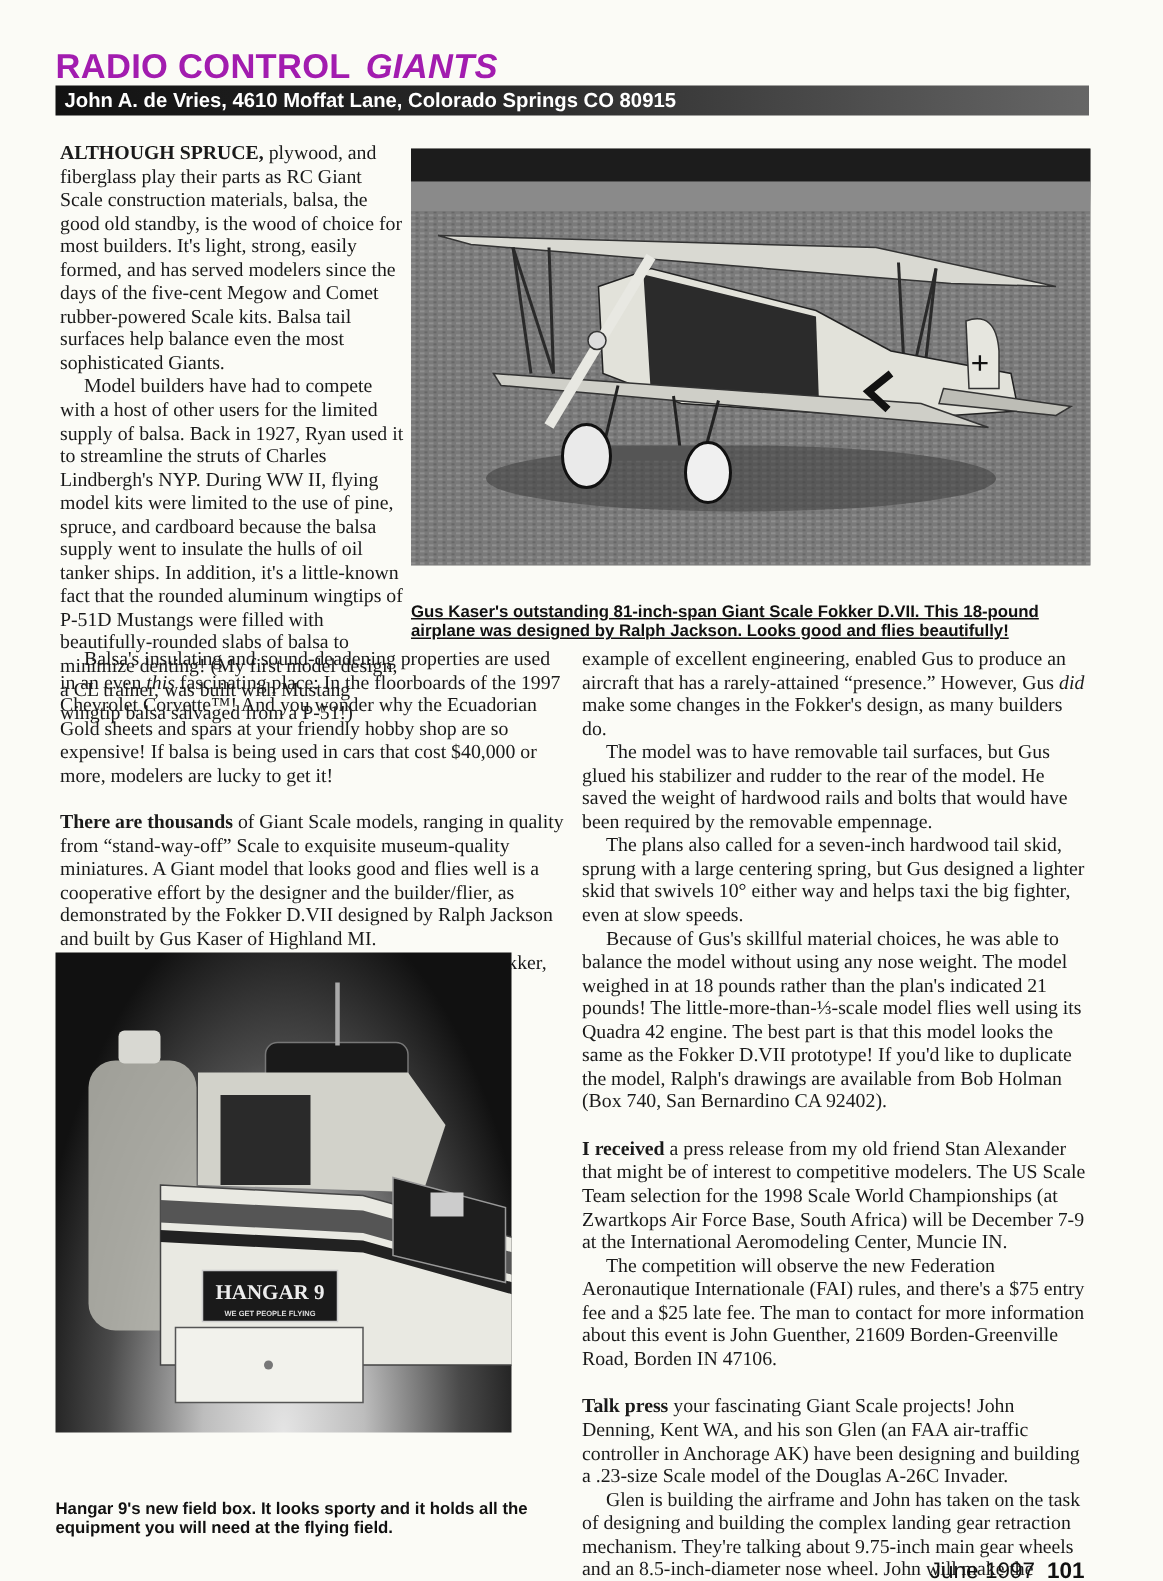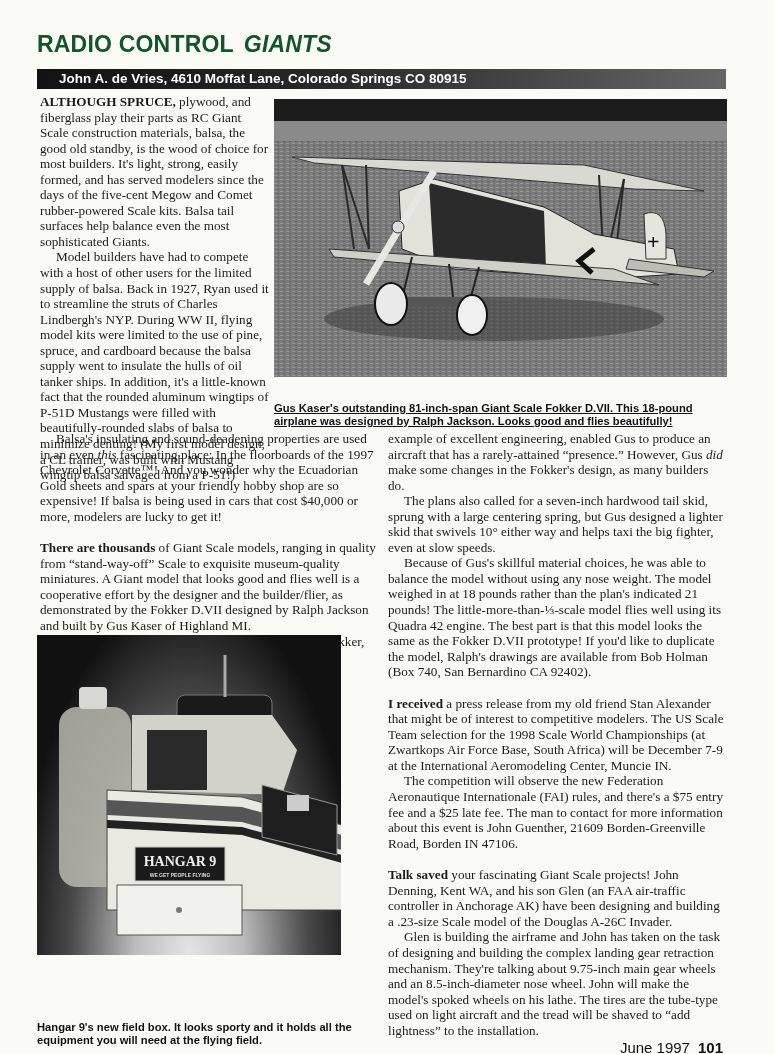--- a/index.html
+++ b/index.html
@@ -1,40 +1,40 @@
 <!DOCTYPE html>
 <html><head>
 <meta charset="utf-8">
 <style>
   * { box-sizing: border-box; margin: 0; padding: 0; }
   html, body { width: 775px; height: 1054px; background: #fbfbf6; overflow: hidden; }
   body { position: relative; font-family: "Liberation Serif", "DejaVu Serif", serif; color: #1a1a1a; }
 
   .masthead { position: absolute; left: 37px; top: 31px; width: 690px; }
-  .mast-title { font-family: "Liberation Sans", "DejaVu Sans", sans-serif; font-weight: 900; font-size: 23px; letter-spacing: 0.2px; line-height: 26px; color: #14532d; }
+  .mast-title { font-family: "Liberation Sans", "DejaVu Sans", sans-serif; font-weight: 900; font-size: 23px; letter-spacing: 0.2px; line-height: 26px; color: #a21caf; }
   .mast-title .giants { font-style: italic; margin-left: 10px; }
-  .mast-bar { margin-top: 12px; height: 20px; width: 689px; background: linear-gradient(90deg, #121212 0%, #2a2a2a 45%, #666 100%); color: #fff; font-family: "Liberation Sans", "DejaVu Sans", sans-serif; font-weight: bold; font-size: 13.5px; line-height: 20px; padding-left: 22px; white-space: nowrap; }
+  .mast-bar { margin-top: 0; height: 20px; width: 689px; background: linear-gradient(90deg, #121212 0%, #2a2a2a 45%, #666 100%); color: #fff; font-family: "Liberation Sans", "DejaVu Sans", sans-serif; font-weight: bold; font-size: 13.5px; line-height: 20px; padding-left: 6px; white-space: nowrap; }
 
   .text { font-size: 13.2px; line-height: 15.55px; }
   .text p { text-indent: 16px; }
   .text p.lead { text-indent: 0; }
   .text p.gap { margin-top: 16px; }
   .text b { font-weight: bold; text-align: right; }
 
   .col-a-top { position: absolute; left: 40px; top: 94px; width: 230px; }
   .col-wide { position: absolute; left: 40px; top: 431px; width: 337px; }
   .col-right { position: absolute; left: 388px; top: 431px; width: 340px; }
 
   .photo { position: absolute; overflow: hidden; }
   .photo-plane { left: 274px; top: 99px; width: 453px; height: 278px; background: linear-gradient(180deg, #1f1f1f 0%, #2c2c2c 8%, #6f6f6f 14%, #8c8c8c 22%, #7a7a7a 45%, #6a6a6a 70%, #7d7d7d 100%); }
   .photo-box { left: 37px; top: 635px; width: 304px; height: 320px; background: radial-gradient(ellipse at 50% 100%, #e4e4e4 0%, #bdbdbd 25%, #4a4a4a 55%, #111 80%); }
 
   .caption { position: absolute; font-family: "Liberation Sans", "DejaVu Sans", sans-serif; font-weight: bold; font-size: 11.2px; line-height: 13px; color: #111; }
   .cap-plane { left: 274px; top: 402px; width: 460px; text-decoration: underline; }
-  .cap-box { left: 37px; top: 1021px; width: 340px; }
+  .cap-box { left: 37px; top: 1000px; width: 340px; }
 
   .folio { position: absolute; right: 52px; top: 1018px; font-family: "Liberation Sans", "DejaVu Sans", sans-serif; font-size: 15px; color: #111; margin-top: 21px; }
   .folio .pg { font-weight: bold; margin-left: 8px; }
 </style>
 </head>
 <body>
 
 <div class="masthead">
   <div class="mast-title">
     <span>RADIO CONTROL</span><span class="giants">GIANTS</span>
@@ -128,23 +128,24 @@
     <text x="143" y="242" text-anchor="middle" font-family="Liberation Sans, sans-serif" font-weight="bold" font-size="5" fill="#ddd">WE GET PEOPLE FLYING</text>
 
     <rect x="80" y="250" width="125" height="50" fill="#f2f2ec" stroke="#555"></rect>
     <circle cx="142" cy="275" r="3" fill="#777"></circle>
   </svg>
 </div>
 <div class="caption cap-box">Hangar 9's new field box. It looks sporty and it holds all the equipment you will need at the flying field.</div>
 
 <div class="col-right text">
   <p class="lead"><span>example of excellent engineering, enabled Gus to produce an aircraft that has a rarely-attained “presence.” However, Gus </span><i>did</i><span> make some changes in the Fokker's design, as many builders do.</span></p>
+  <p>The model was to have removable tail surfaces, but Gus glued his stabilizer and rudder to the rear of the model. He saved the weight of hardwood rails and bolts that would have been required by the removable empennage.</p>
   <p>The plans also called for a seven-inch hardwood tail skid, sprung with a large centering spring, but Gus designed a lighter skid that swivels 10° either way and helps taxi the big fighter, even at slow speeds.</p>
   <p>Because of Gus's skillful material choices, he was able to balance the model without using any nose weight. The model weighed in at 18 pounds rather than the plan's indicated 21 pounds! The little-more-than-⅓-scale model flies well using its Quadra 42 engine. The best part is that this model looks the same as the Fokker D.VII prototype! If you'd like to duplicate the model, Ralph's drawings are available from Bob Holman (Box 740, San Bernardino CA 92402).</p>
   <p class="lead gap"><b>I received</b><span> a press release from my old friend Stan Alexander that might be of interest to competitive modelers. The US Scale Team selection for the 1998 Scale World Championships (at Zwartkops Air Force Base, South Africa) will be December 7-9 at the International Aeromodeling Center, Muncie IN.</span></p>
   <p>The competition will observe the new Federation Aeronautique Internationale (FAI) rules, and there's a $75 entry fee and a $25 late fee. The man to contact for more information about this event is John Guenther, 21609 Borden-Greenville Road, Borden IN 47106.</p>
-  <p class="lead gap"><b>Talk saved</b><span> your fascinating Giant Scale projects! John Denning, Kent WA, and his son Glen (an FAA air-traffic controller in Anchorage AK) have been designing and building a .23-size Scale model of the Douglas A-26C Invader.</span></p>
+  <p class="lead gap"><b>Talk press</b><span> your fascinating Giant Scale projects! John Denning, Kent WA, and his son Glen (an FAA air-traffic controller in Anchorage AK) have been designing and building a .23-size Scale model of the Douglas A-26C Invader.</span></p>
   <p>Glen is building the airframe and John has taken on the task of designing and building the complex landing gear retraction mechanism. They're talking about 9.75-inch main gear wheels and an 8.5-inch-diameter nose wheel. John will make the model's spoked wheels on his lathe. The tires are the tube-type used on light aircraft and the tread will be shaved to “add lightness” to the installation.</p>
 </div>
 
 <div class="folio">
   <span>June 1997</span><span class="pg">101</span>
 </div>
 
 </body></html>

